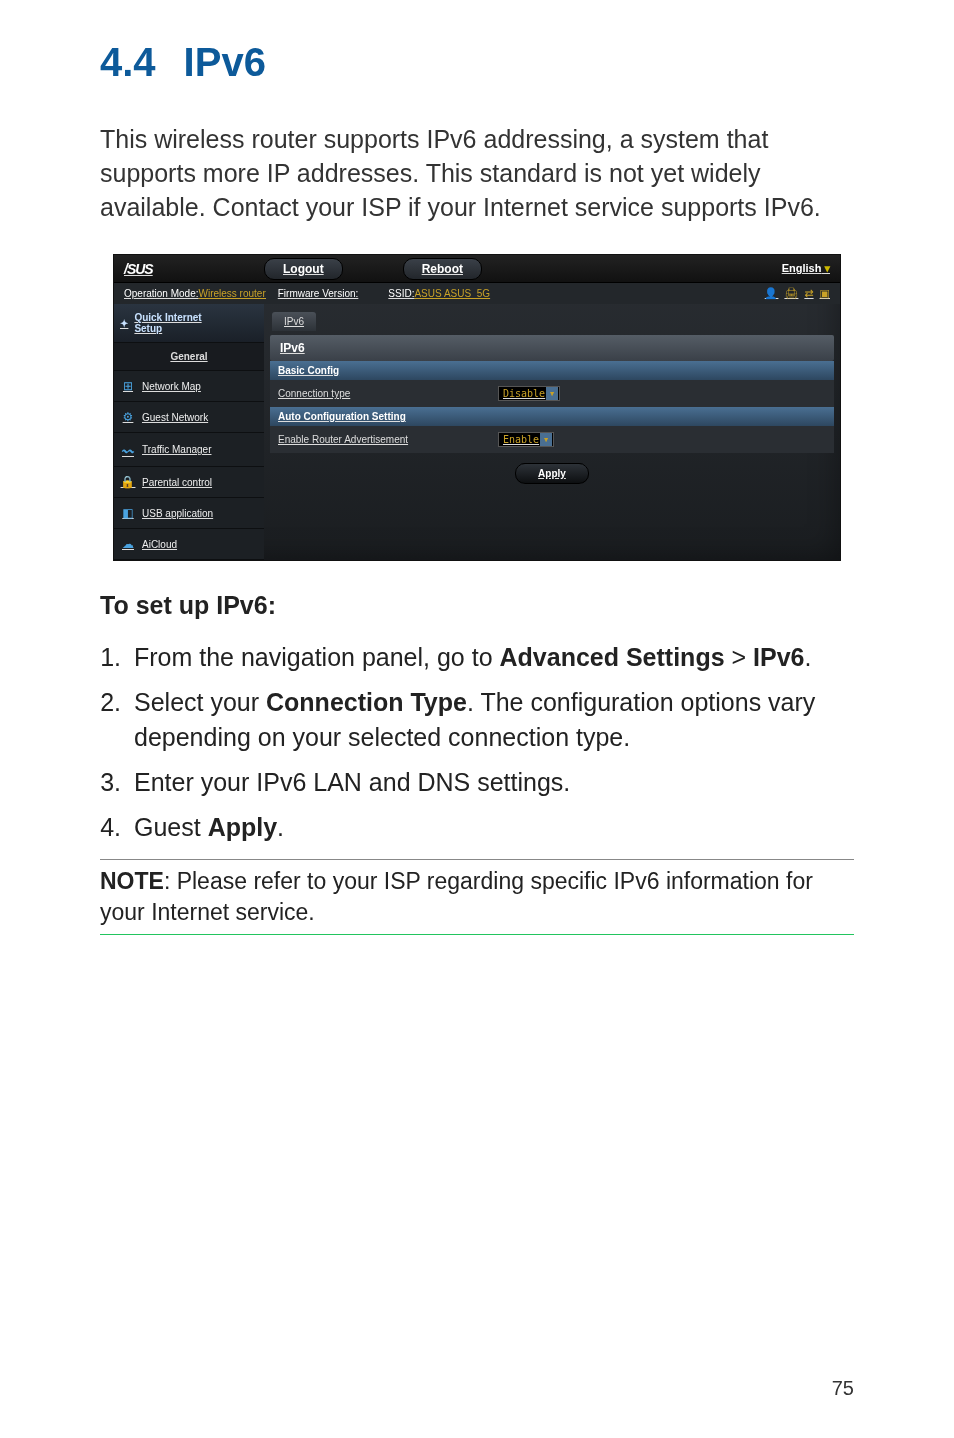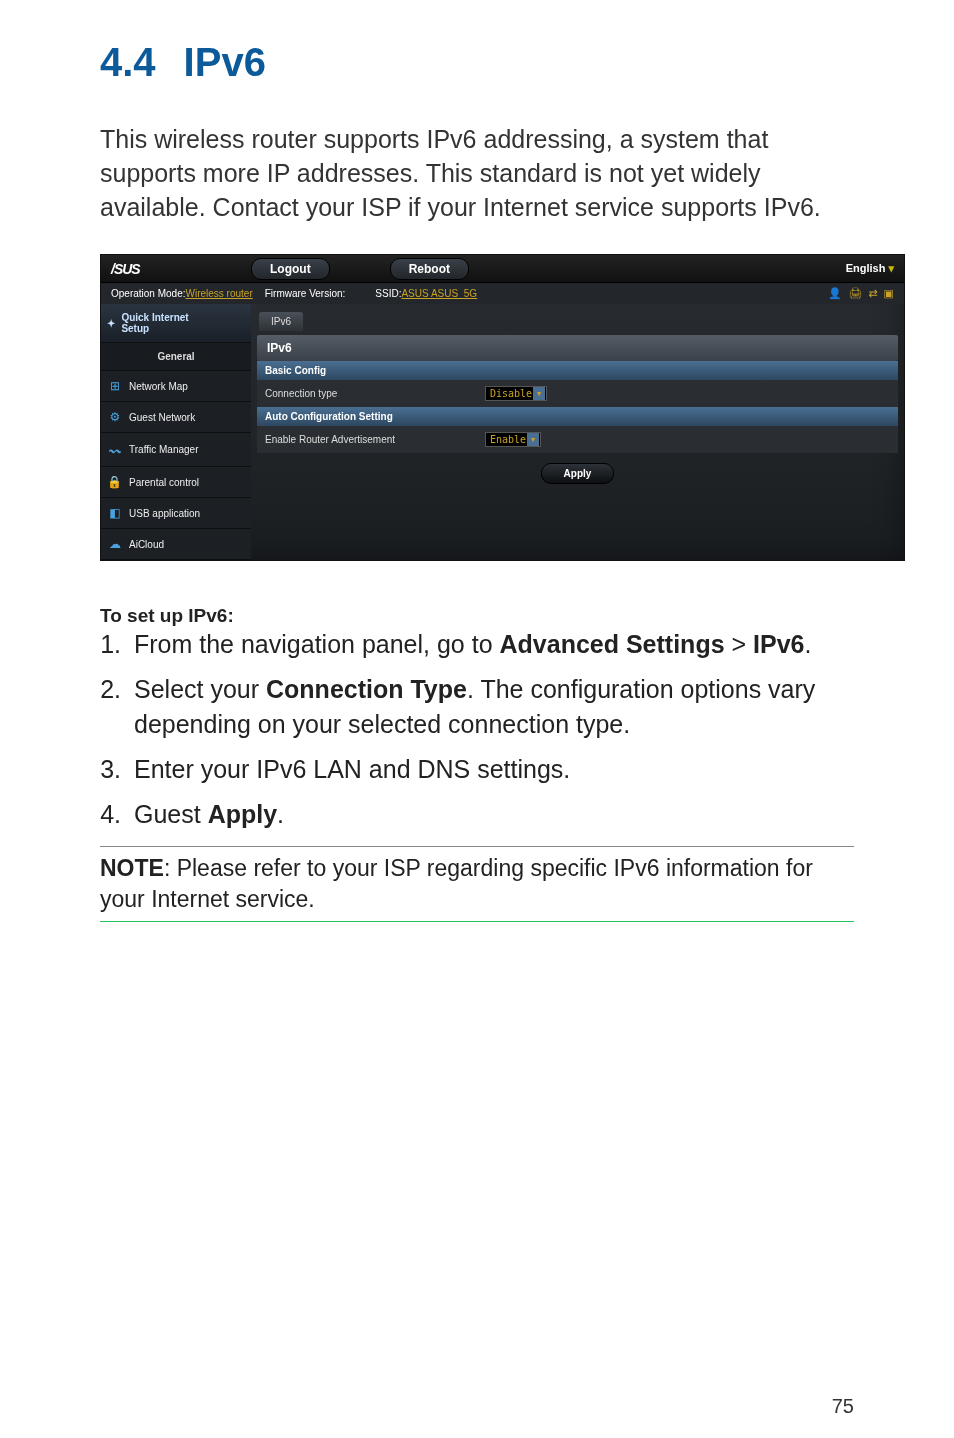--- a/index.html
+++ b/index.html
@@ -25,27 +25,28 @@
     .heading .num {
       margin-right: 28px;
     }
     .intro {
       font-size: 25px;
       line-height: 1.35;
       margin-bottom: 30px;
       color: #333;
     }
     .screenshot {
-      width: 805px;
-      margin: 0 auto 44px auto;
+      width: 728px;
+      margin: 0 auto 30px auto;
       background: linear-gradient(180deg, #2a2e33 0%, #1a1d20 100%);
       border: 1px solid #111;
       font-family: Arial, sans-serif;
       color: #ddd;
       box-shadow: 0 0 30px rgba(0,0,0,0.4) inset;
+      text-decoration: underline;
     }
     .topbar {
       display: flex;
       align-items: center;
       height: 28px;
       background: linear-gradient(#222,#111);
       border-bottom: 1px solid #000;
     }
     .logo {
       width: 90px;
@@ -193,44 +194,44 @@
     .applybtn {
       background: linear-gradient(#2d3238,#0d0f11);
       border: 1px solid #000;
       border-radius: 10px;
       padding: 4px 22px;
       color: #fff;
       font-size: 10px;
       font-weight: bold;
     }
     .subhead {
-      font-size: 19px;
-      font-weight: bold;
-      margin-bottom: 0;
+      font-size: 25px;
+      font-weight: bold;
+      margin-bottom: 20px;
     }
     ol.steps {
       list-style: decimal;
       padding-left: 28px;
       font-size: 25px;
       line-height: 1.4;
       margin-bottom: 14px;
     }
     ol.steps li { padding-left: 6px; margin-bottom: 10px;}
     .b { font-weight: bold;}
     .notebox {
       border-top: 1px solid #888;
       border-bottom: 1px solid #22c55e;
       padding: 6px 0;
       font-size: 23px;
       line-height: 1.35;
       margin-top: 4px;
     }
     .pagenum {
       position: absolute;
-      bottom: 20px;
+      bottom: 38px;
       right: 100px;
       font-size: 20px;
       color: #333;
     }
   </style>
 </head>
 <body>
 
 <div class="heading">
   <span class="num">4.4</span><span>IPv6</span>

